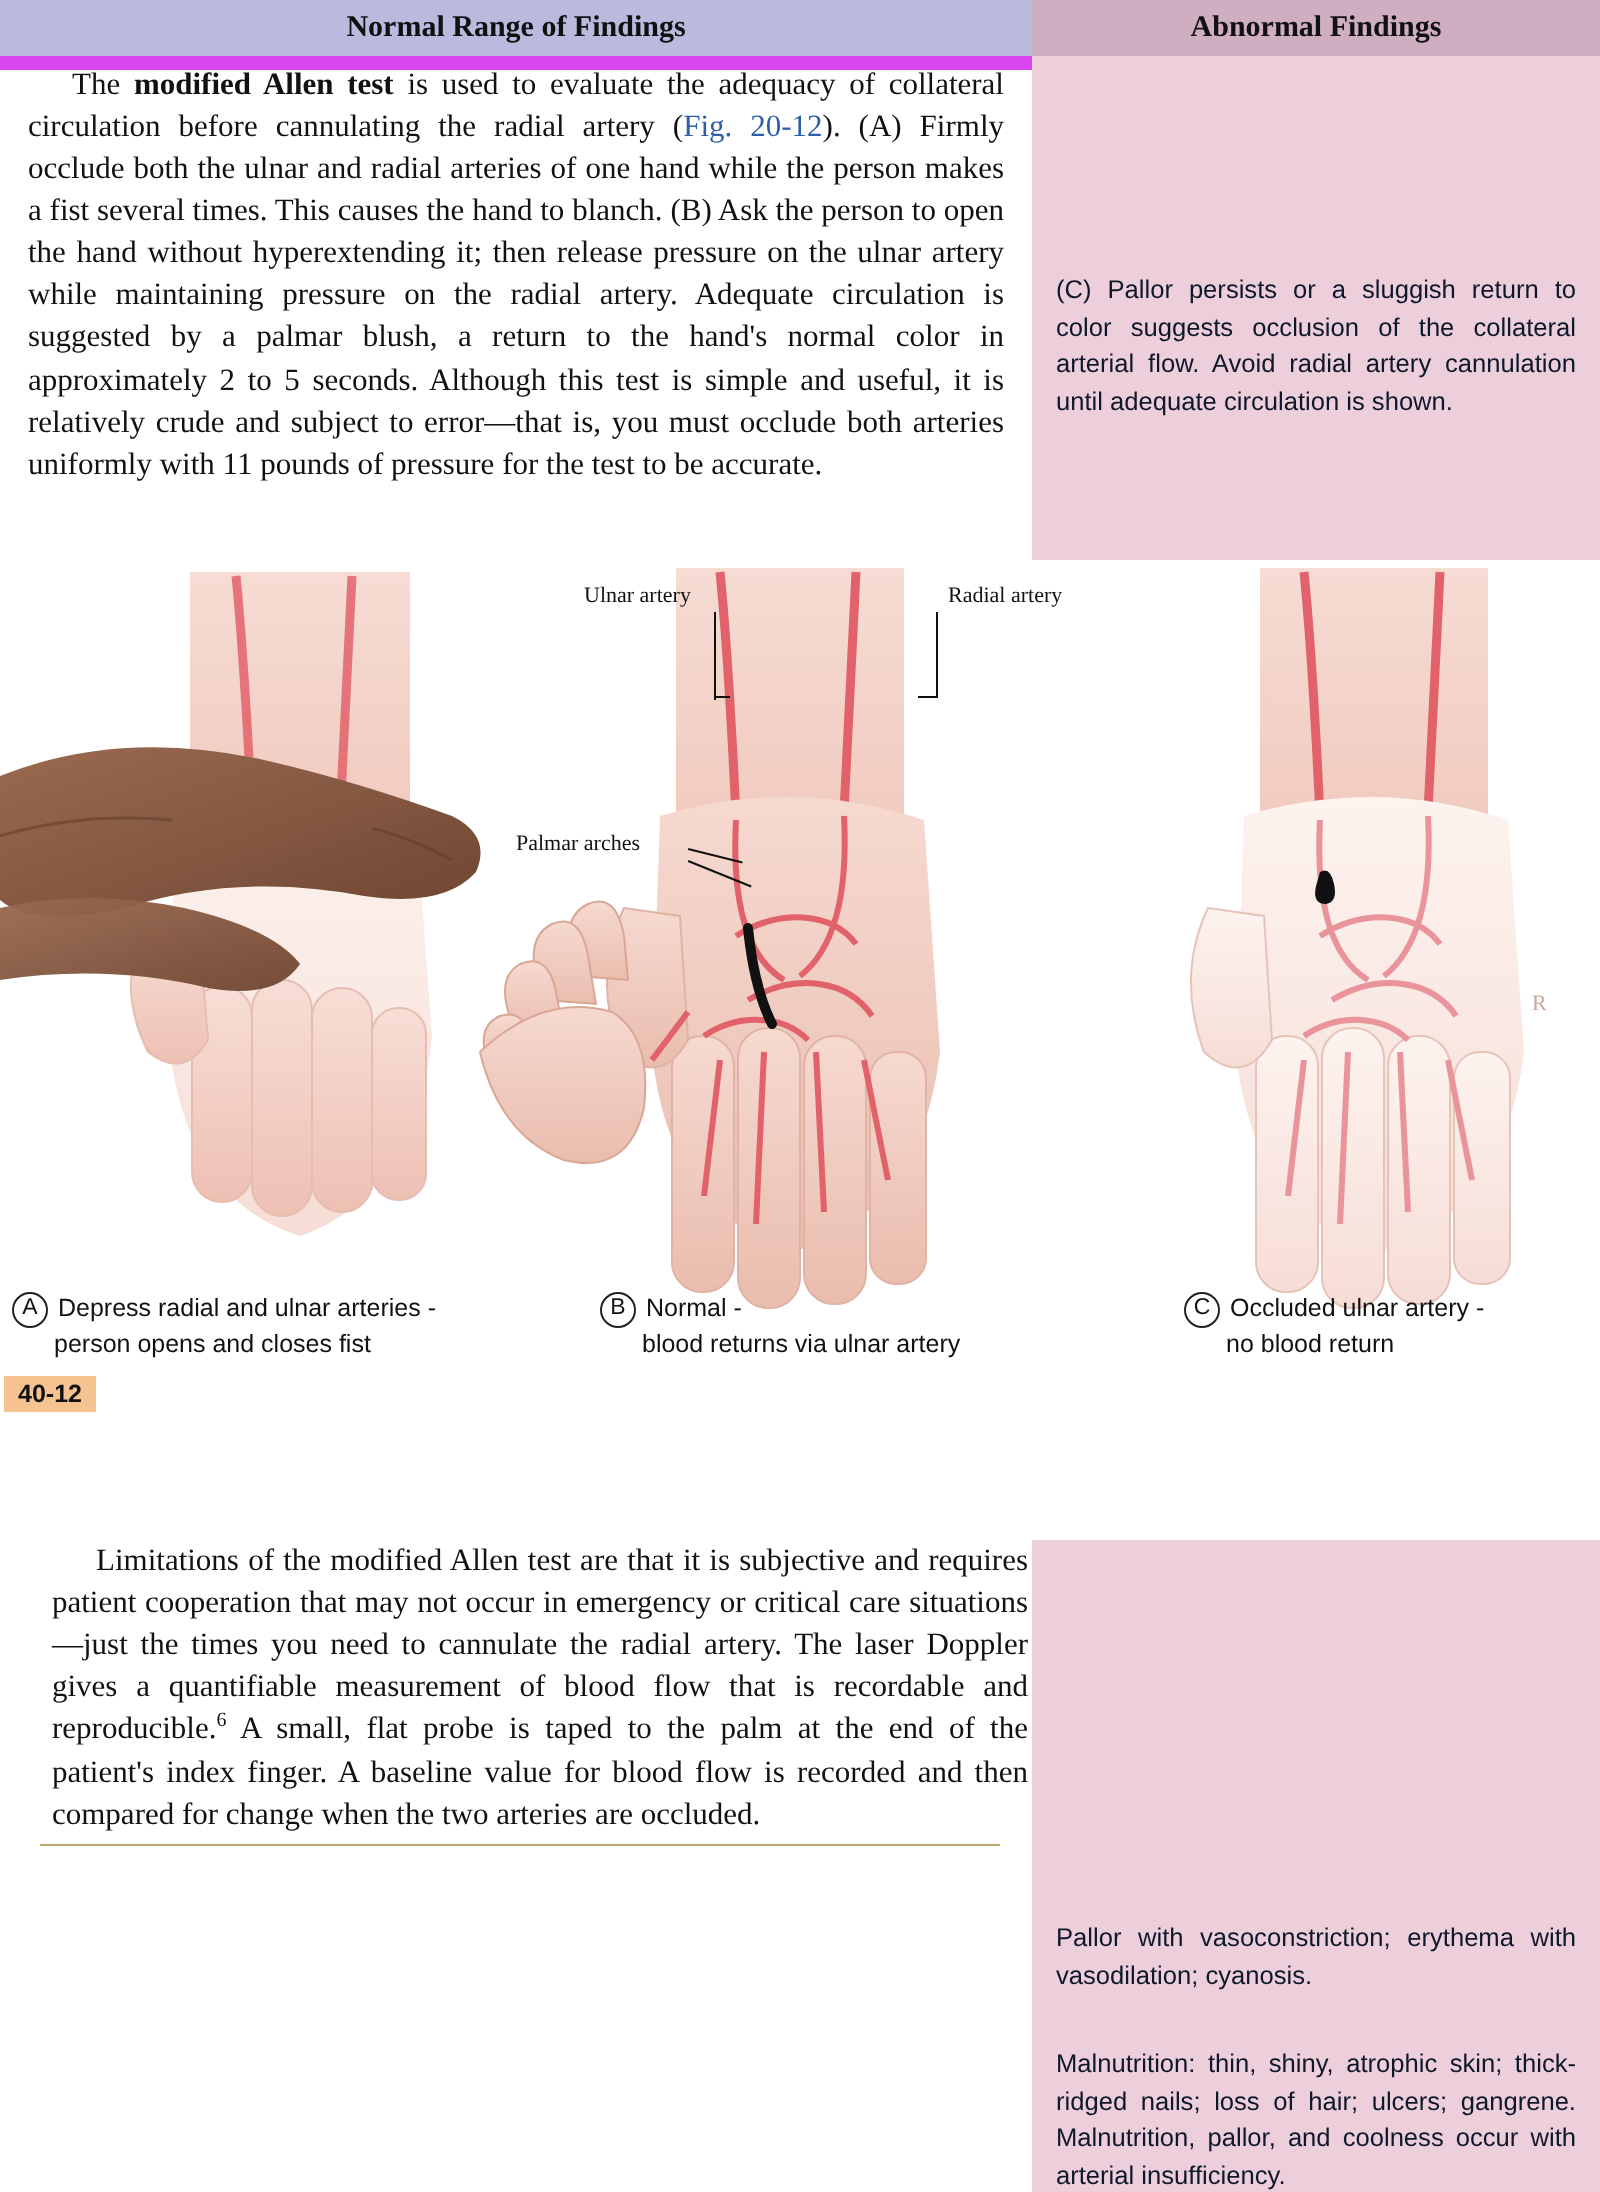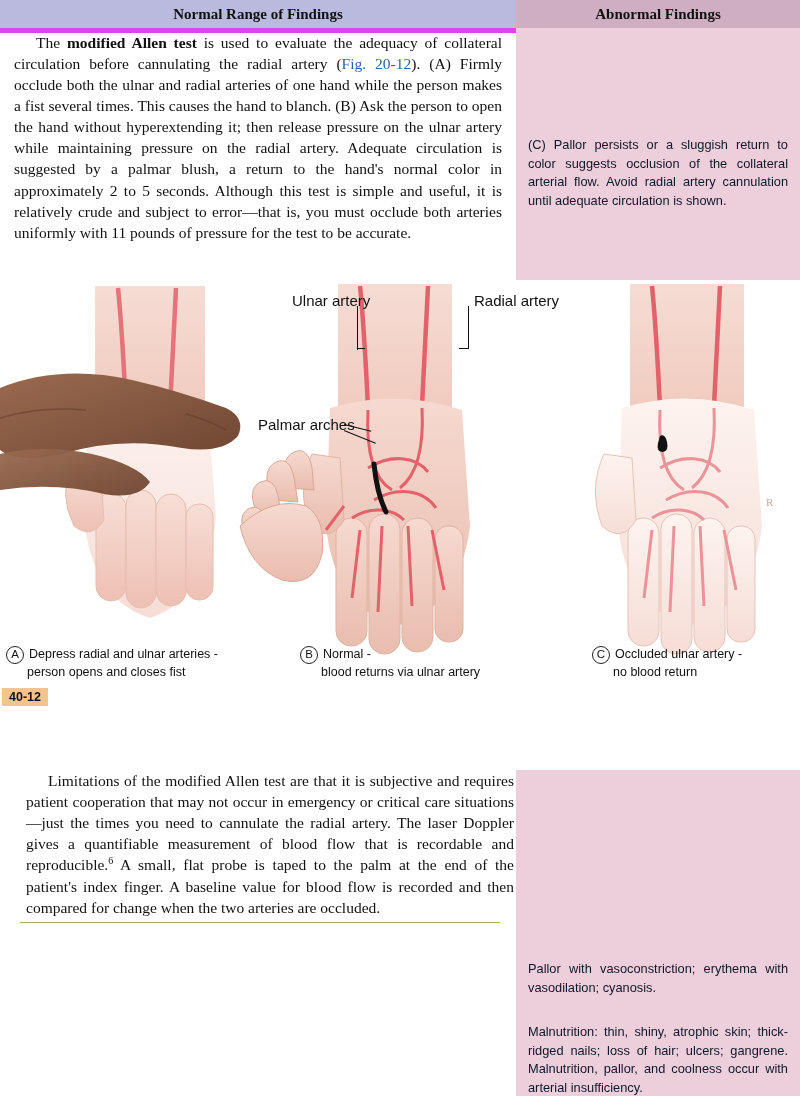--- a/index.html
+++ b/index.html
@@ -11,21 +11,21 @@
     position:relative;
     overflow:hidden;
   }
   .page{position:relative;width:800px;height:1096px;}
 
   
   .hdr{
     position:absolute;top:0;height:28px;
     display:flex;align-items:center;justify-content:center;
     font-weight:bold;font-size:15px;
-    border-bottom:5px solid #d946ef;
+    border-bottom:7px solid #d946ef;
   }
   .hdr-left{left:0;width:516px;background:#b9bade;}
   .hdr-right{left:516px;width:284px;background:#cfaec2;}
 
   
   .col-left{
     position:absolute;left:0;top:28px;width:516px;
   }
   .col-right{
     position:absolute;left:516px;top:28px;width:284px;
@@ -55,22 +55,22 @@
   sup{font-size:10px;vertical-align:super;}
 
   
   .figure{
     position:absolute;left:0;top:268px;width:800px;height:440px;
   }
   .fig-canvas{position:absolute;inset:0;}
 
   .fig-label{
     position:absolute;
-    font-family:Liberation Sans, sans-serif;
-    font-size:15px;
+    font-family:Liberation Serif, serif;
+    font-size:11px;
     color:#111;
     white-space:nowrap;
   }
   .circ{
     display:inline-block;width:16px;height:16px;border-radius:50%;
     border:1.2px solid #222;text-align:center;line-height:15px;
     font-size:11.5px;font-family:"Liberation Sans", sans-serif;
     vertical-align:top;margin-right:5px;
   }
   .fig-cap{

